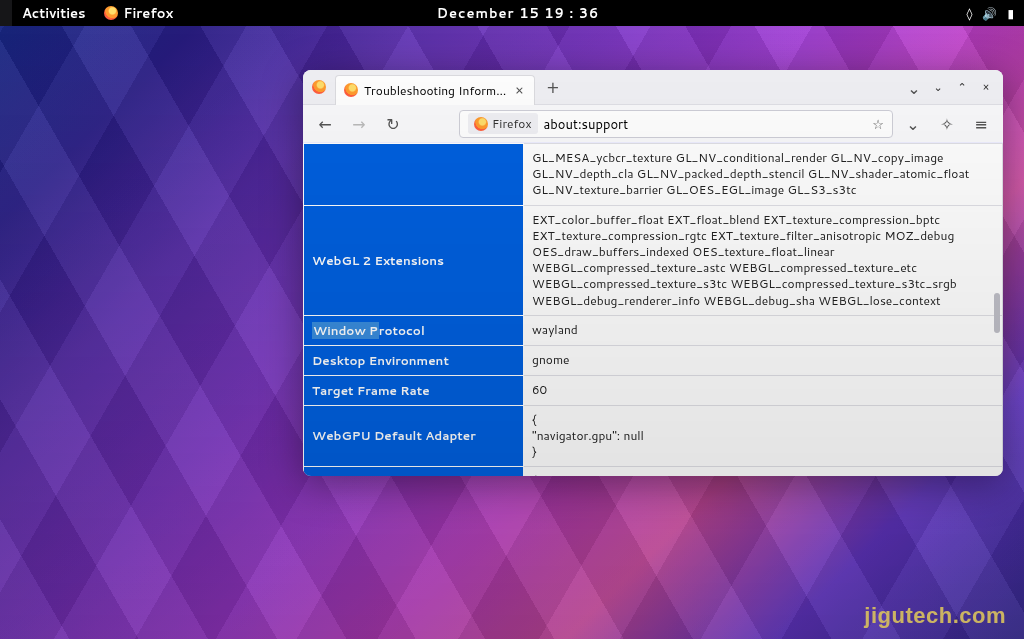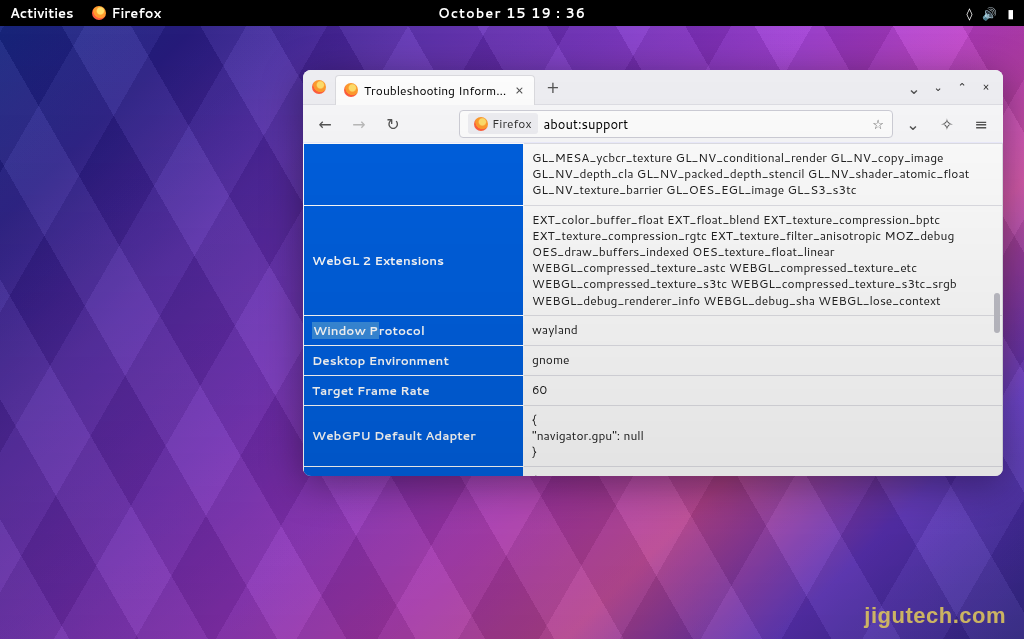--- a/index.html
+++ b/index.html
@@ -1,18 +1,18 @@
 <!DOCTYPE html>
 <html><head>
 <meta charset="utf-8">
 <style>
 *{box-sizing:border-box;margin:0;padding:0;font-family:"Cantarell","DejaVu Sans",sans-serif}
 body{width:1024px;height:639px;overflow:hidden;position:relative;background:#161618}
 
-.topbar{position:absolute;top:0;left:0;right:0;height:26px;background:#000;color:#fff;display:flex;align-items:center;font-size:13px;font-weight:700;padding:0 10px;z-index:10}
+.topbar{position:absolute;top:0;left:12px;right:0;height:26px;background:#000;color:#fff;display:flex;align-items:center;font-size:13px;font-weight:700;padding:0 10px;z-index:10}
 .topbar .left{display:flex;align-items:center;gap:18px}
 .topbar .ffitem{display:flex;align-items:center;gap:6px}
 .topbar .center{position:absolute;left:50%;transform:translateX(-50%);letter-spacing:1px}
 .topbar .right{position:absolute;right:10px;display:flex;align-items:center;gap:10px;font-size:12px}
 
 .wall{position:absolute;top:26px;left:0;right:0;bottom:0;background:linear-gradient(135deg,#1a2a8c 0%,#2c1f8e 12%,#5a2db0 25%,#7b33c6 38%,#a03ad4 50%,#bf3fc8 60%,#d54ea8 72%,#6a3ad5 85%,#3c2fa0 100%);overflow:hidden}
 .wall::before,.wall::after{content:"";position:absolute;inset:0}
 .wall::before{background:repeating-linear-gradient(60deg,rgba(255,255,255,.05) 0 60px,rgba(0,0,0,.08) 60px 120px),repeating-linear-gradient(-60deg,rgba(0,0,0,.07) 0 70px,rgba(255,255,255,.04) 70px 140px)}
 .wall::after{background:linear-gradient(0deg,rgba(0,0,0,.15),transparent)}
 
@@ -54,21 +54,21 @@
 <body>
 
 <div class="topbar">
   <div class="left">
     <span>Activities</span>
     <span class="ffitem">
       <span class="ffx"></span>
       <span>Firefox</span>
     </span>
   </div>
-  <div class="center">October 15  19 : 36</div>
+  <div class="center">December 15  19 : 36</div>
   <div class="right">
     <span>◊</span>
     <span>🔊</span>
     <span>▮</span>
   </div>
 </div>
 
 <div class="wall">
   <div class="watermark">jigutech.com</div>
 

